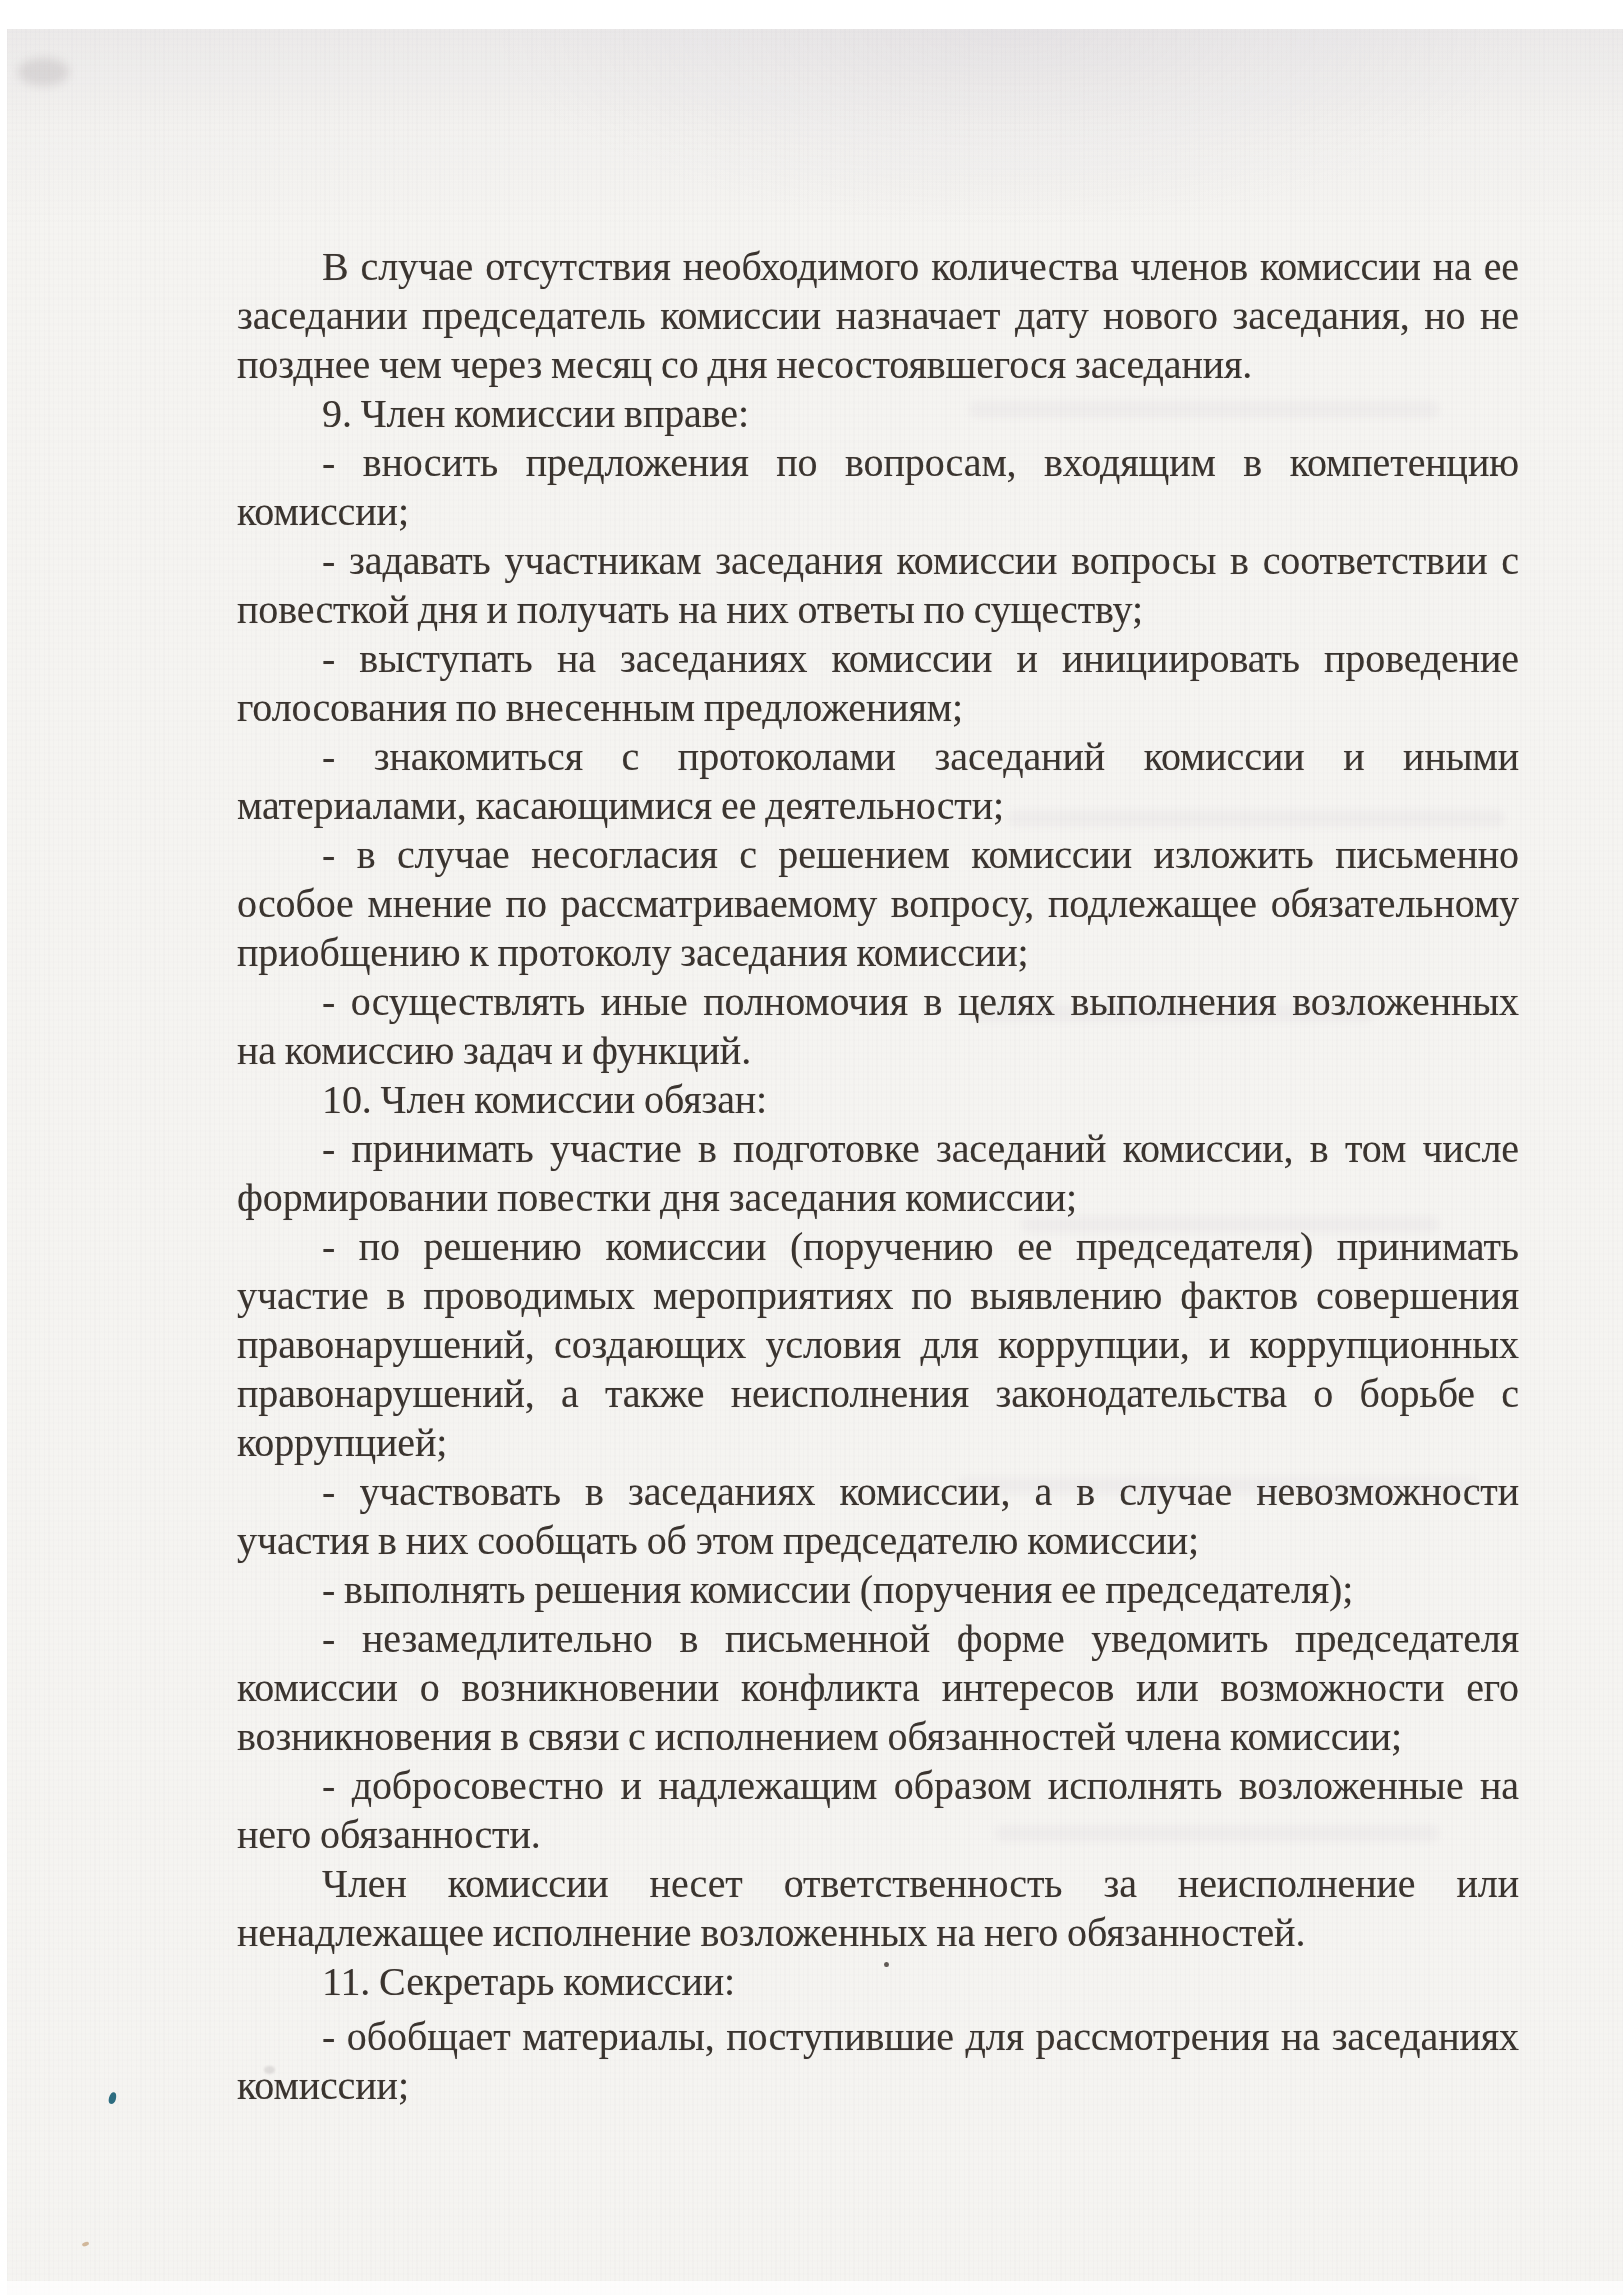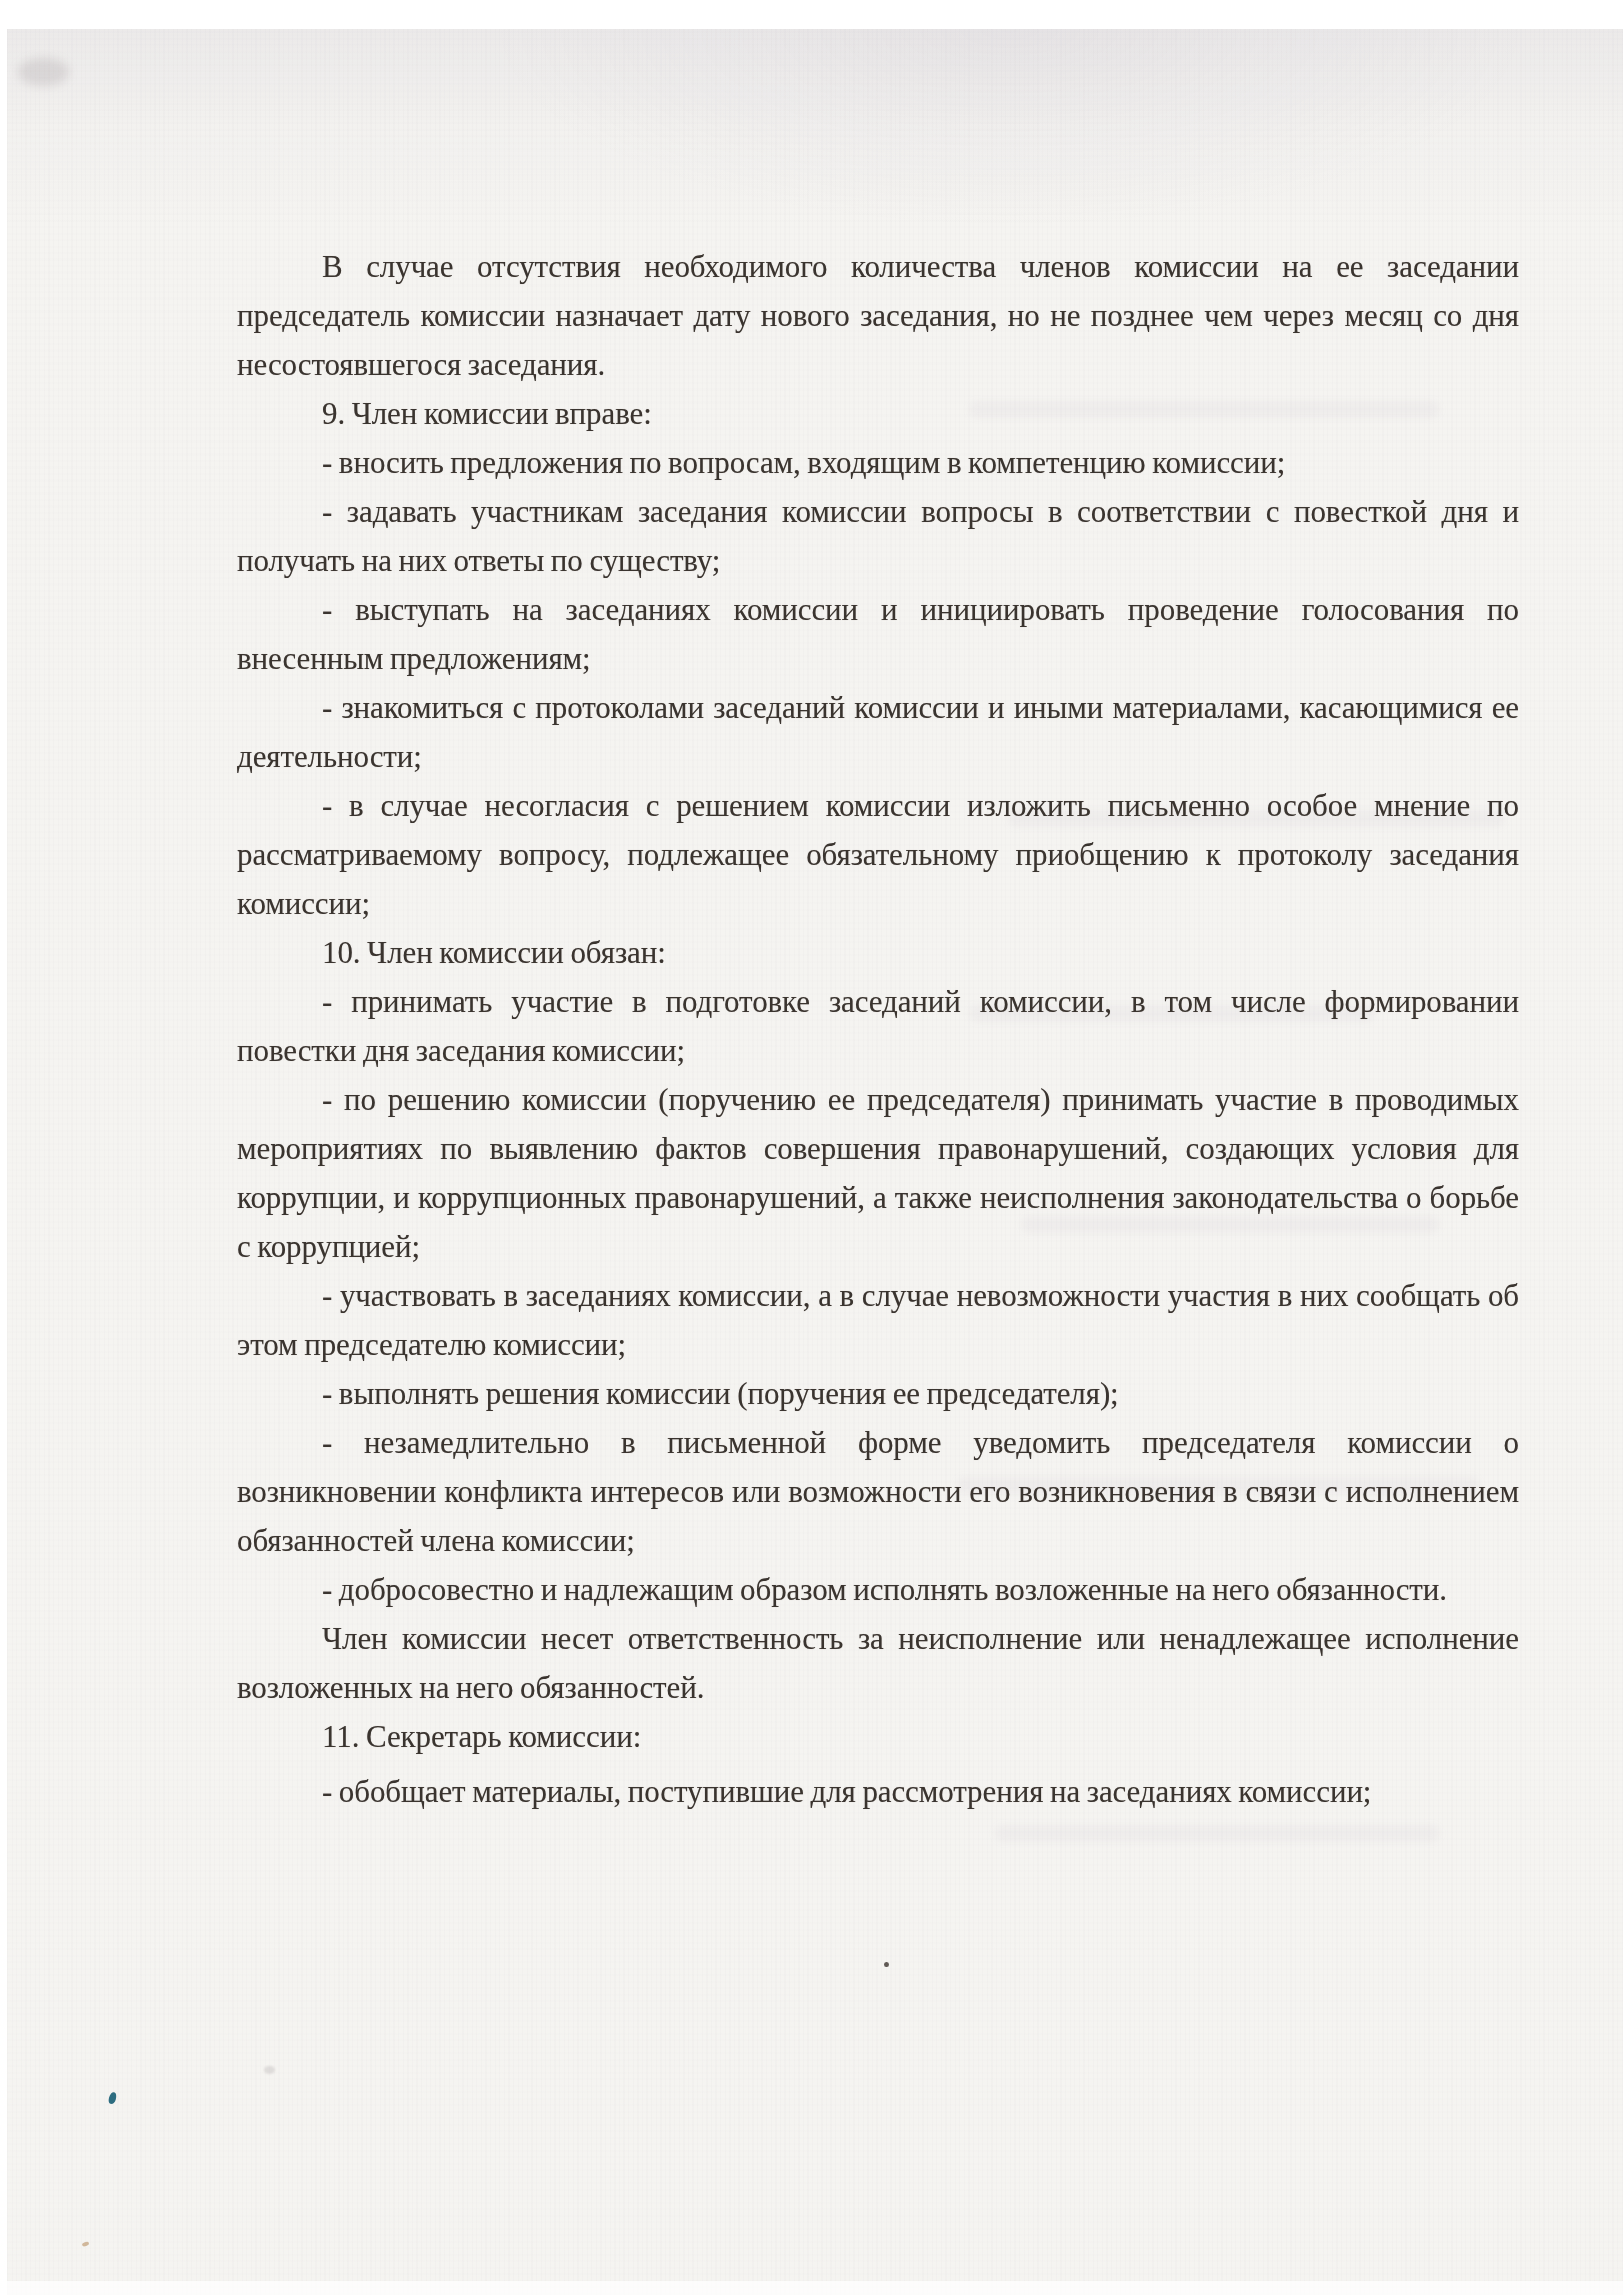--- a/index.html
+++ b/index.html
@@ -43,21 +43,21 @@
     left: 0; bottom: 0;
     width: 100%; height: 14.4px;
     background: rgba(255,255,255,0.75);
   }
   
   .textblock {
     position: absolute;
     left: 237px;
     top: 242px;
     width: 1282px;
-    font-size: 31px;
+    font-size: 40px;
     line-height: 49px;
     letter-spacing: -0.1px;
     word-spacing: -1px;
     color: #3a342f;
     text-align: justify;
     text-shadow: 0 0 0.7px rgba(62,50,46,0.35);
   }
   .textblock p {
     margin: 0;
     text-indent: 85px;
@@ -130,20 +130,21 @@
   <div class="ghost" style="left:995px; top:1825px; width:445px;"></div>
 
   <div class="textblock">
     <p>В случае отсутствия необходимого количества членов комиссии на ее заседании председатель комиссии назначает дату нового заседания, но не позднее чем через месяц со дня несостоявшегося заседания.</p>
     <p>9. Член комиссии вправе:</p>
     <p>- вносить предложения по вопросам, входящим в компетенцию комиссии;</p>
     <p>- задавать участникам заседания комиссии вопросы в соответствии с повесткой дня и получать на них ответы по существу;</p>
     <p>- выступать на заседаниях комиссии и инициировать проведение голосования по внесенным предложениям;</p>
     <p>- знакомиться с протоколами заседаний комиссии и иными материалами, касающимися ее деятельности;</p>
     <p>- в случае несогласия с решением комиссии изложить письменно особое мнение по рассматриваемому вопросу, подлежащее обязательному приобщению к протоколу заседания комиссии;</p>
+    <p>- осуществлять иные полномочия в целях выполнения возложенных на комиссию задач и функций.</p>
     <p>10. Член комиссии обязан:</p>
     <p>- принимать участие в подготовке заседаний комиссии, в том числе формировании повестки дня заседания комиссии;</p>
     <p>- по решению комиссии (поручению ее председателя) принимать участие в проводимых мероприятиях по выявлению фактов совершения правонарушений, создающих условия для коррупции, и коррупционных правонарушений, а также неисполнения законодательства о борьбе с коррупцией;</p>
     <p>- участвовать в заседаниях комиссии, а в случае невозможности участия в них сообщать об этом председателю комиссии;</p>
     <p>- выполнять решения комиссии (поручения ее председателя);</p>
     <p>- незамедлительно в письменной форме уведомить председателя комиссии о возникновении конфликта интересов или возможности его возникновения в связи с исполнением обязанностей члена комиссии;</p>
     <p>- добросовестно и надлежащим образом исполнять возложенные на него обязанности.</p>
     <p>Член комиссии несет ответственность за неисполнение или ненадлежащее исполнение возложенных на него обязанностей.</p>
     <p>11. Секретарь комиссии:</p>
     <p class="last">- обобщает материалы, поступившие для рассмотрения на заседаниях комиссии;</p>

